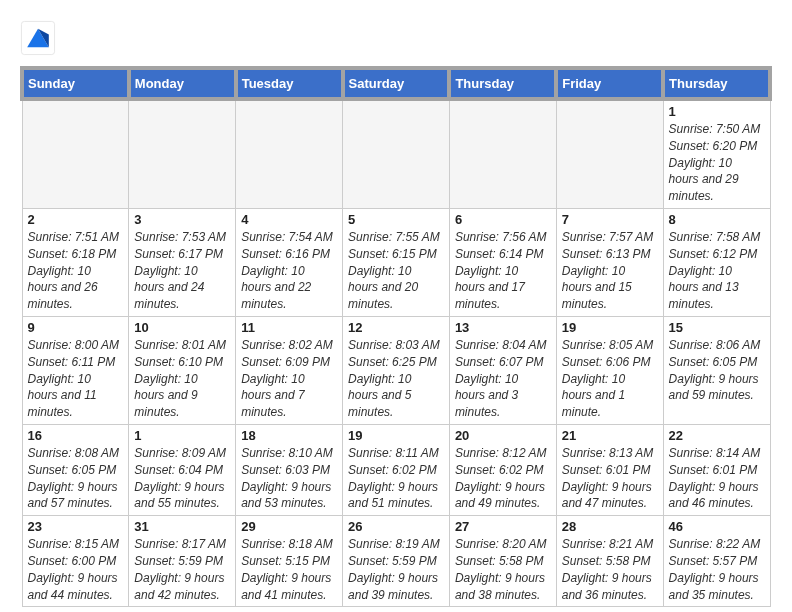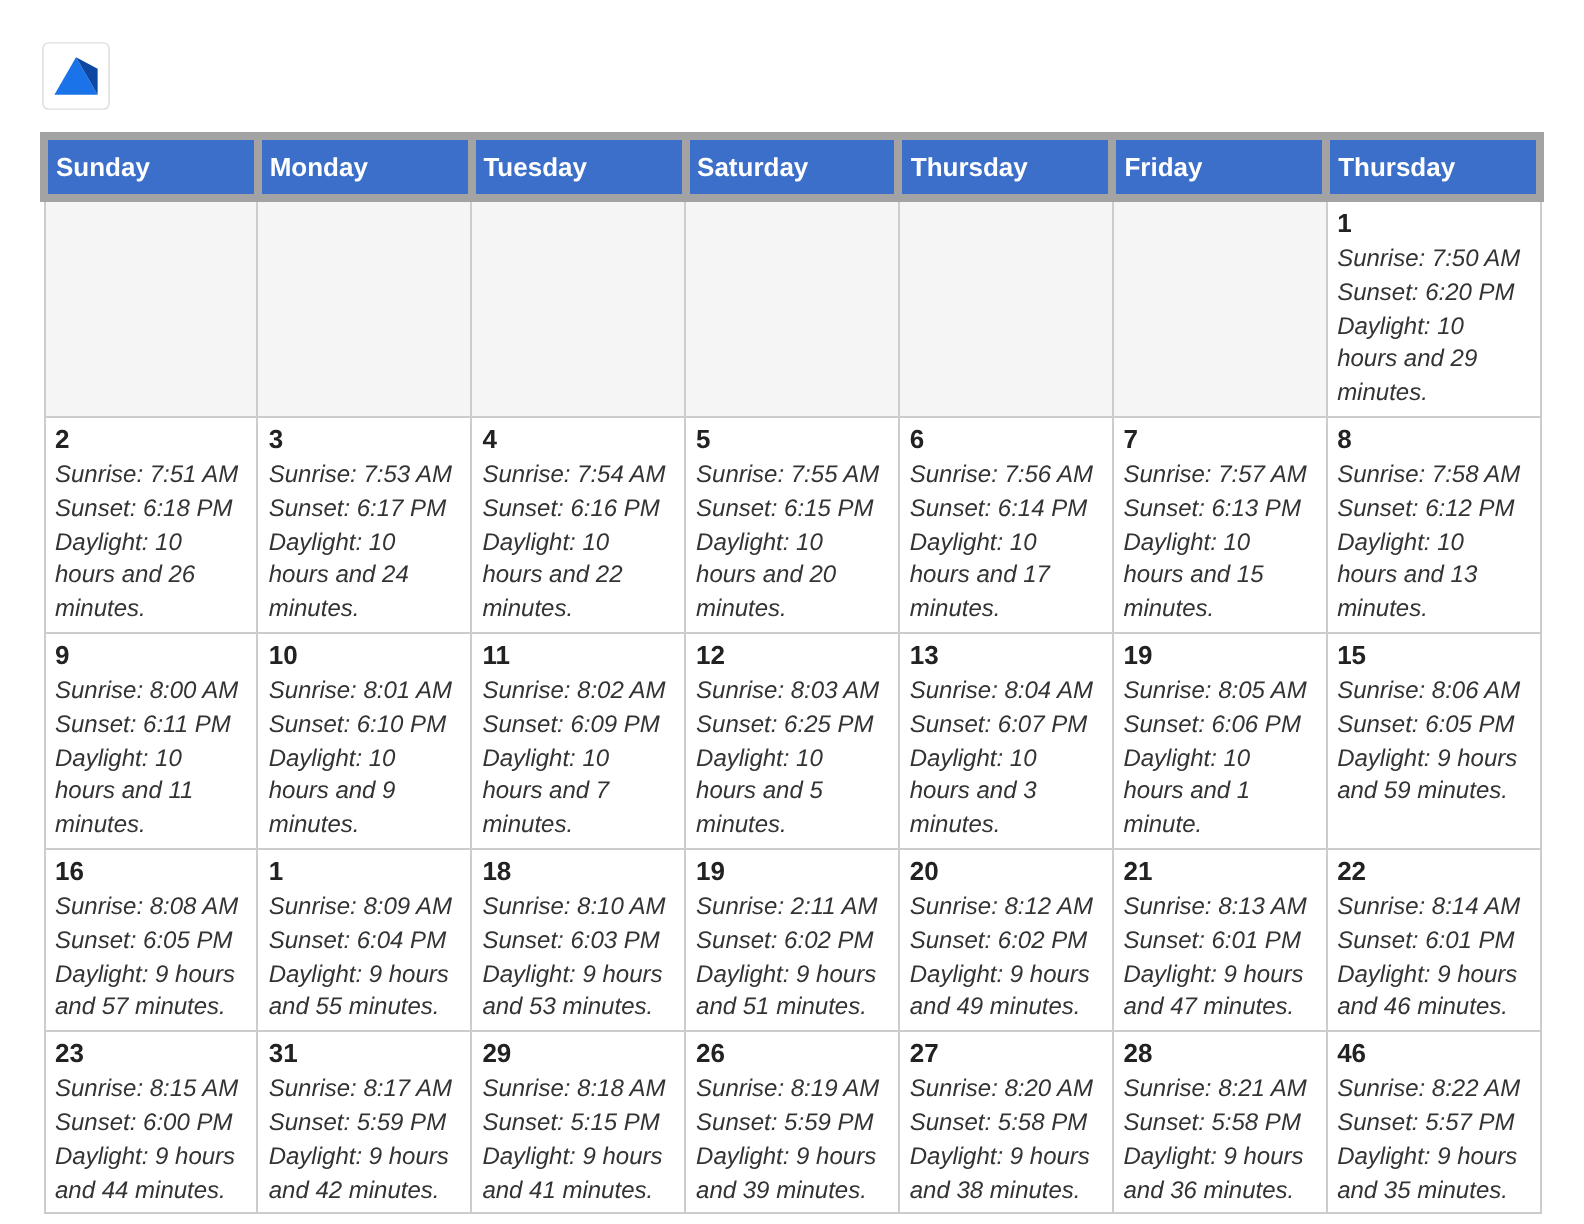--- a/index.html
+++ b/index.html
@@ -243,21 +243,21 @@
 Daylight: 9 hours and 55 minutes.</div>
           </td>
           <td>
             <span class="day-num">18</span>
             <div class="day-info">Sunrise: 8:10 AM
 Sunset: 6:03 PM
 Daylight: 9 hours and 53 minutes.</div>
           </td>
           <td>
             <span class="day-num">19</span>
-            <div class="day-info">Sunrise: 2:11 AM
+            <div class="day-info">Sunrise: 8:11 AM
 Sunset: 6:02 PM
 Daylight: 9 hours and 51 minutes.</div>
           </td>
           <td>
             <span class="day-num">20</span>
             <div class="day-info">Sunrise: 8:12 AM
 Sunset: 6:02 PM
 Daylight: 9 hours and 49 minutes.</div>
           </td>
           <td>

